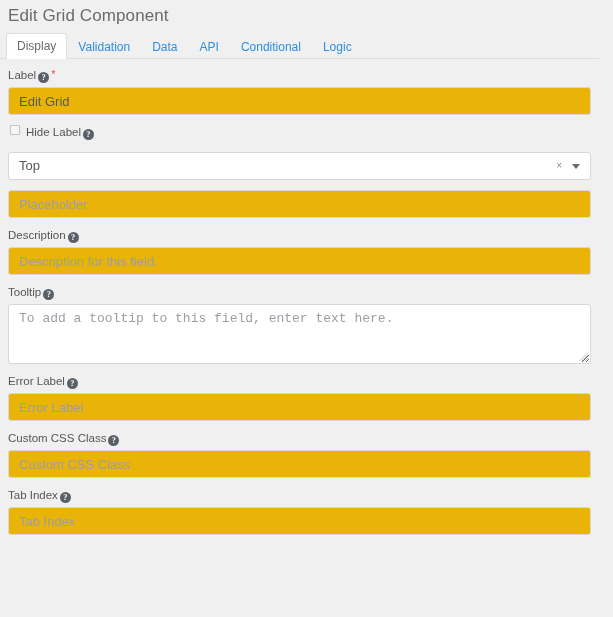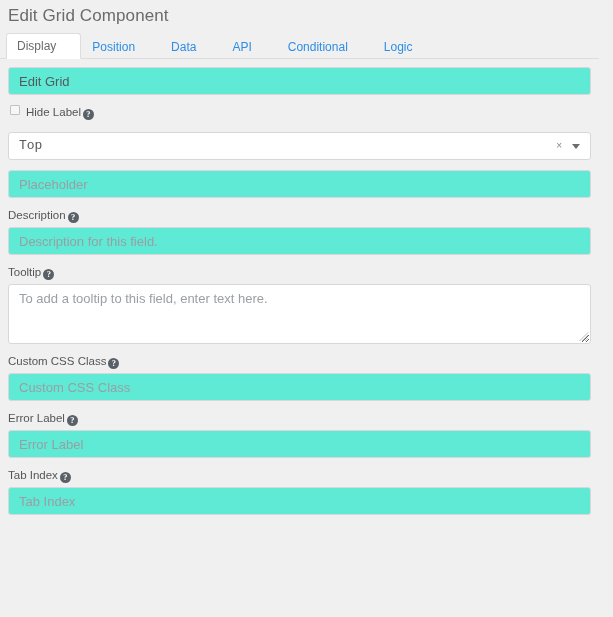--- a/index.html
+++ b/index.html
@@ -38,21 +38,21 @@
     padding: 0 0 0 6px;
     list-style: none;
     display: flex;
     align-items: flex-end;
     border-bottom: 1px solid #ddd;
     height: 25px;
   }
   .tab {
     font-size: 12px;
     line-height: 12px;
-    padding: 6px 24px 6px 10px;
+    padding: 6px 10px 6px 10px;
     color: #2f8de4;
     cursor: pointer;
     border: 1px solid transparent;
     border-bottom: none;
     margin-bottom: -1px;
     border-radius: 3px 3px 0 0;
     white-space: nowrap;
   }
   .tab.active {
     background: #ffffff;
@@ -100,39 +100,39 @@
     vertical-align: 1px;
   }
 
   .text-input {
     display: block;
     width: 100%;
     height: 28px;
     padding: 3px 10px;
     border: 1px solid #d8d8d8;
     border-radius: 3px;
-    background: #5eead4;
+    background: #eab308;
     font-size: 13px;
     color: #55595c;
     font-family: "Liberation Sans", sans-serif;
     outline: none;
   }
   .text-input::placeholder { color: #9a9fa4; opacity: 1; }
 
   .textarea-input {
     display: block;
     width: 100%;
     height: 60px;
     padding: 6px 10px;
     border: 1px solid #d8d8d8;
     border-radius: 3px;
     background: #ffffff;
     font-size: 13px;
     color: #55595c;
-    font-family: Liberation Sans, sans-serif;
+    font-family: Liberation Mono, monospace;
     resize: vertical;
     outline: none;
     line-height: 16px;
   }
   .textarea-input::placeholder { color: #9a9fa4; opacity: 1; }
 
   
   .checkbox-row {
     display: flex;
     align-items: flex-start;
@@ -167,21 +167,20 @@
     display: flex;
     align-items: center;
     padding: 0 10px;
     cursor: pointer;
   }
   .select-value {
     font-size: 13px;
     color: #55595c;
     flex: 1 1 auto;
     line-height: 26px;
-    font-family: Liberation Mono, monospace;
   }
   .select-clear {
     font-size: 10px;
     color: #8a8a8a;
     margin-right: 10px;
     cursor: pointer;
     line-height: 1;
     user-select: none;
   }
   .select-caret {
@@ -206,30 +205,33 @@
 </style>
 </head>
 <body>
 
 <div class="page">
 
   <h1 class="page-title">Edit Grid Component</h1>
 
   <ul class="tabs">
     <li class="tab active">Display</li>
-    <li class="tab">Position</li>
+    <li class="tab">Validation</li>
     <li class="tab">Data</li>
     <li class="tab">API</li>
     <li class="tab">Conditional</li>
     <li class="tab">Logic</li>
   </ul>
 
   <div class="form">
 
     <div class="form-group">
+      <label class="field-label">
+        <span>Label</span><span class="help-icon">?</span><span class="required-star">*</span>
+      </label>
       <input class="text-input" type="text" value="Edit Grid" style="">
     </div>
 
     <div class="checkbox-row">
       <span class="cb-box"></span>
       <span class="cb-label">
         <span>Hide Label</span><span class="help-icon">?</span>
       </span>
     </div>
 
@@ -259,30 +261,30 @@
       <div class="ta-wrap">
         <textarea class="textarea-input" placeholder="To add a tooltip to this field, enter text here." style=""></textarea>
         <svg class="ta-grip" viewBox="0 0 10 10">
           <path d="M9 3 L3 9 M9 6 L6 9 M9 0.5 L0.5 9" stroke="#b5b5b5" stroke-width="0.9" fill="none"></path>
         </svg>
       </div>
     </div>
 
     <div class="form-group">
       <label class="field-label">
+        <span>Error Label</span><span class="help-icon">?</span>
+      </label>
+      <input class="text-input" type="text" placeholder="Error Label" style="">
+    </div>
+
+    <div class="form-group">
+      <label class="field-label">
         <span>Custom CSS Class</span><span class="help-icon">?</span>
       </label>
       <input class="text-input" type="text" placeholder="Custom CSS Class" style="">
-    </div>
-
-    <div class="form-group">
-      <label class="field-label">
-        <span>Error Label</span><span class="help-icon">?</span>
-      </label>
-      <input class="text-input" type="text" placeholder="Error Label" style="">
     </div>
 
     <div class="form-group">
       <label class="field-label">
         <span>Tab Index</span><span class="help-icon">?</span>
       </label>
       <input class="text-input" type="text" placeholder="Tab Index" style="">
     </div>
 
   </div>

